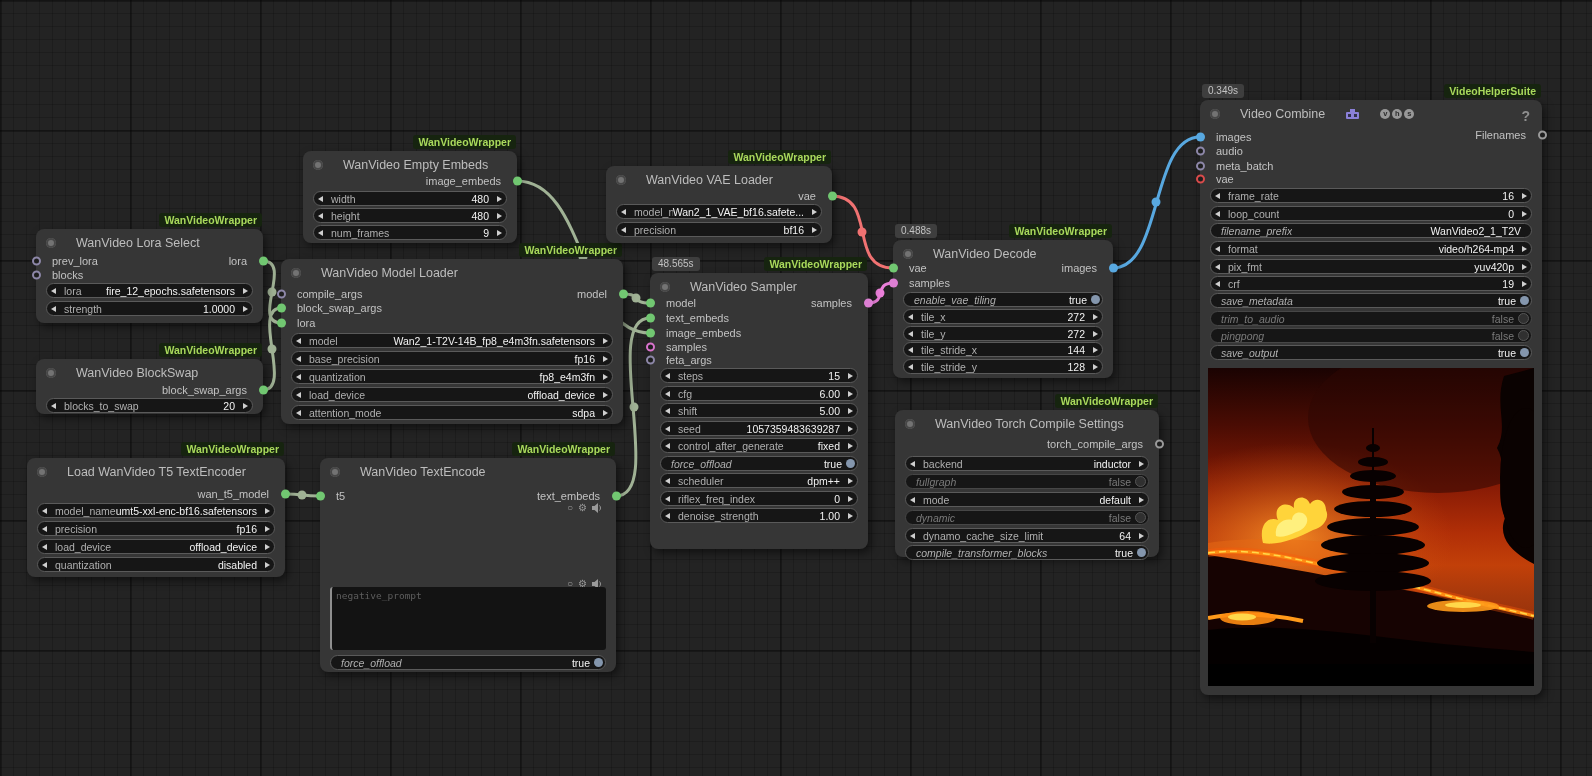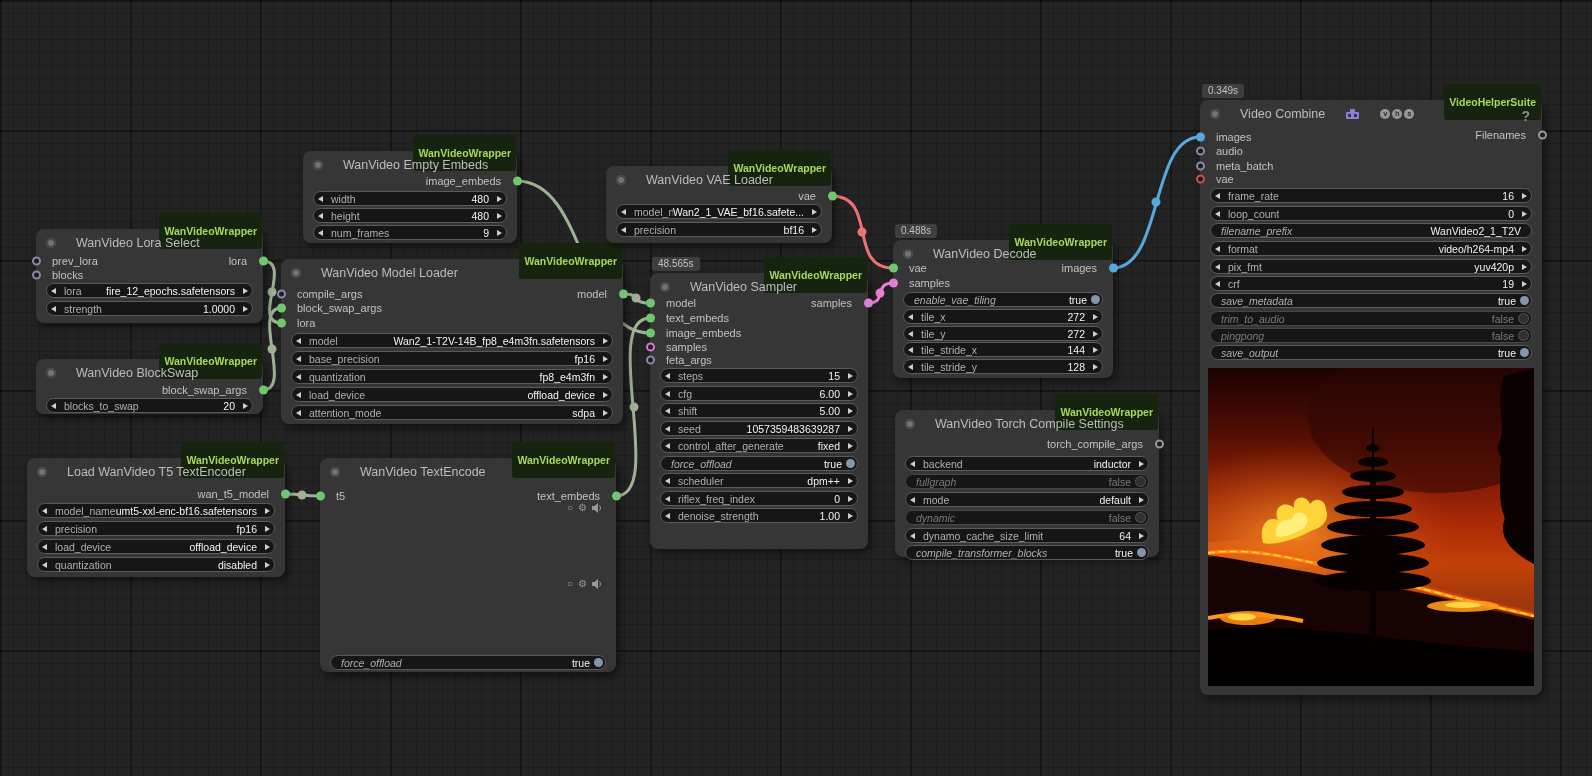--- a/index.html
+++ b/index.html
@@ -14,21 +14,21 @@
     background-size:130px 130px,130px 130px,13px 13px,13px 13px;}
   .wires{position:absolute;left:0;top:0;z-index:1;}
   .lk{fill:none;stroke-width:3;stroke-linecap:round;}
   .lk.def{stroke:#a0b295}.ldot.def{fill:#a0b295}
   .lk.vae{stroke:#f17272}.ldot.vae{fill:#f17272}
   .lk.smp{stroke:#ea7fd9}.ldot.smp{fill:#ea7fd9}
   .lk.img{stroke:#58a8e0}.ldot.img{fill:#58a8e0}
   .node{position:absolute;z-index:2;background:#363636;border-radius:8px;
     box-shadow:3px 4px 9px rgba(0,0,0,.5);color:#bdbdbd;}
   .tag{position:absolute;top:-16px;right:1px;background:#16240f;color:#a9d95c;
-    font-size:10.5px;font-weight:700;padding:12px 5px;border-radius:3px;line-height:12px;white-space:nowrap;}
+    font-size:10.5px;font-weight:700;padding:1px 5px;border-radius:3px;line-height:12px;white-space:nowrap;}
   .badge{position:absolute;top:-16px;left:2px;background:#3e3e3e;color:#c2c2c2;
     font-size:10px;padding:1px 6px;border-radius:3px;line-height:12px;white-space:nowrap;}
   .ntitle{position:absolute;top:7px;left:10px;right:10px;display:flex;align-items:center;gap:20px;
     font-size:12.5px;color:#bdbdbd;white-space:nowrap;}
   .ndot{width:10px;height:10px;border-radius:50%;background:#737373;
     box-shadow:inset 0 0 0 2px #474747;flex:0 0 auto;}
   .port{position:absolute;height:14px;line-height:14px;font-size:11px;color:#c2c2c2;white-space:nowrap;}
   .port.in{left:0;padding-left:16px;}
   .port.out{right:0;padding-right:16px;text-align:right;}
   .pdot{position:absolute;width:9px;height:9px;border-radius:50%;top:50%;transform:translateY(-50%);box-sizing:border-box;}
@@ -268,20 +268,21 @@
         </svg>
   </div>
   <div class="tico" style="top:120px">
     <span>○</span>
     <span>⚙</span>
     <svg width="11" height="10" viewBox="0 0 11 10">
           <path d="M0 3h2.5L6 0v10L2.5 7H0z" fill="#9a9a9a"></path>
           <path d="M7.5 2.5c1.3 1.2 1.3 3.8 0 5" stroke="#9a9a9a" fill="none"></path>
         </svg>
   </div>
+  <div class="ta neg" style="top:129px;height:63px">negative_prompt</div>
   <div class="w plain" style="top:197px">
     <span class="wn">force_offload</span>
     <span class="wv">true</span>
     <i class="tk"></i>
       </div>
 </div>
 
 <div class="node" style="left:606px;top:166px;width:226px;height:77px">
   <span class="tag">WanVideoWrapper</span>
   <div class="ntitle">

